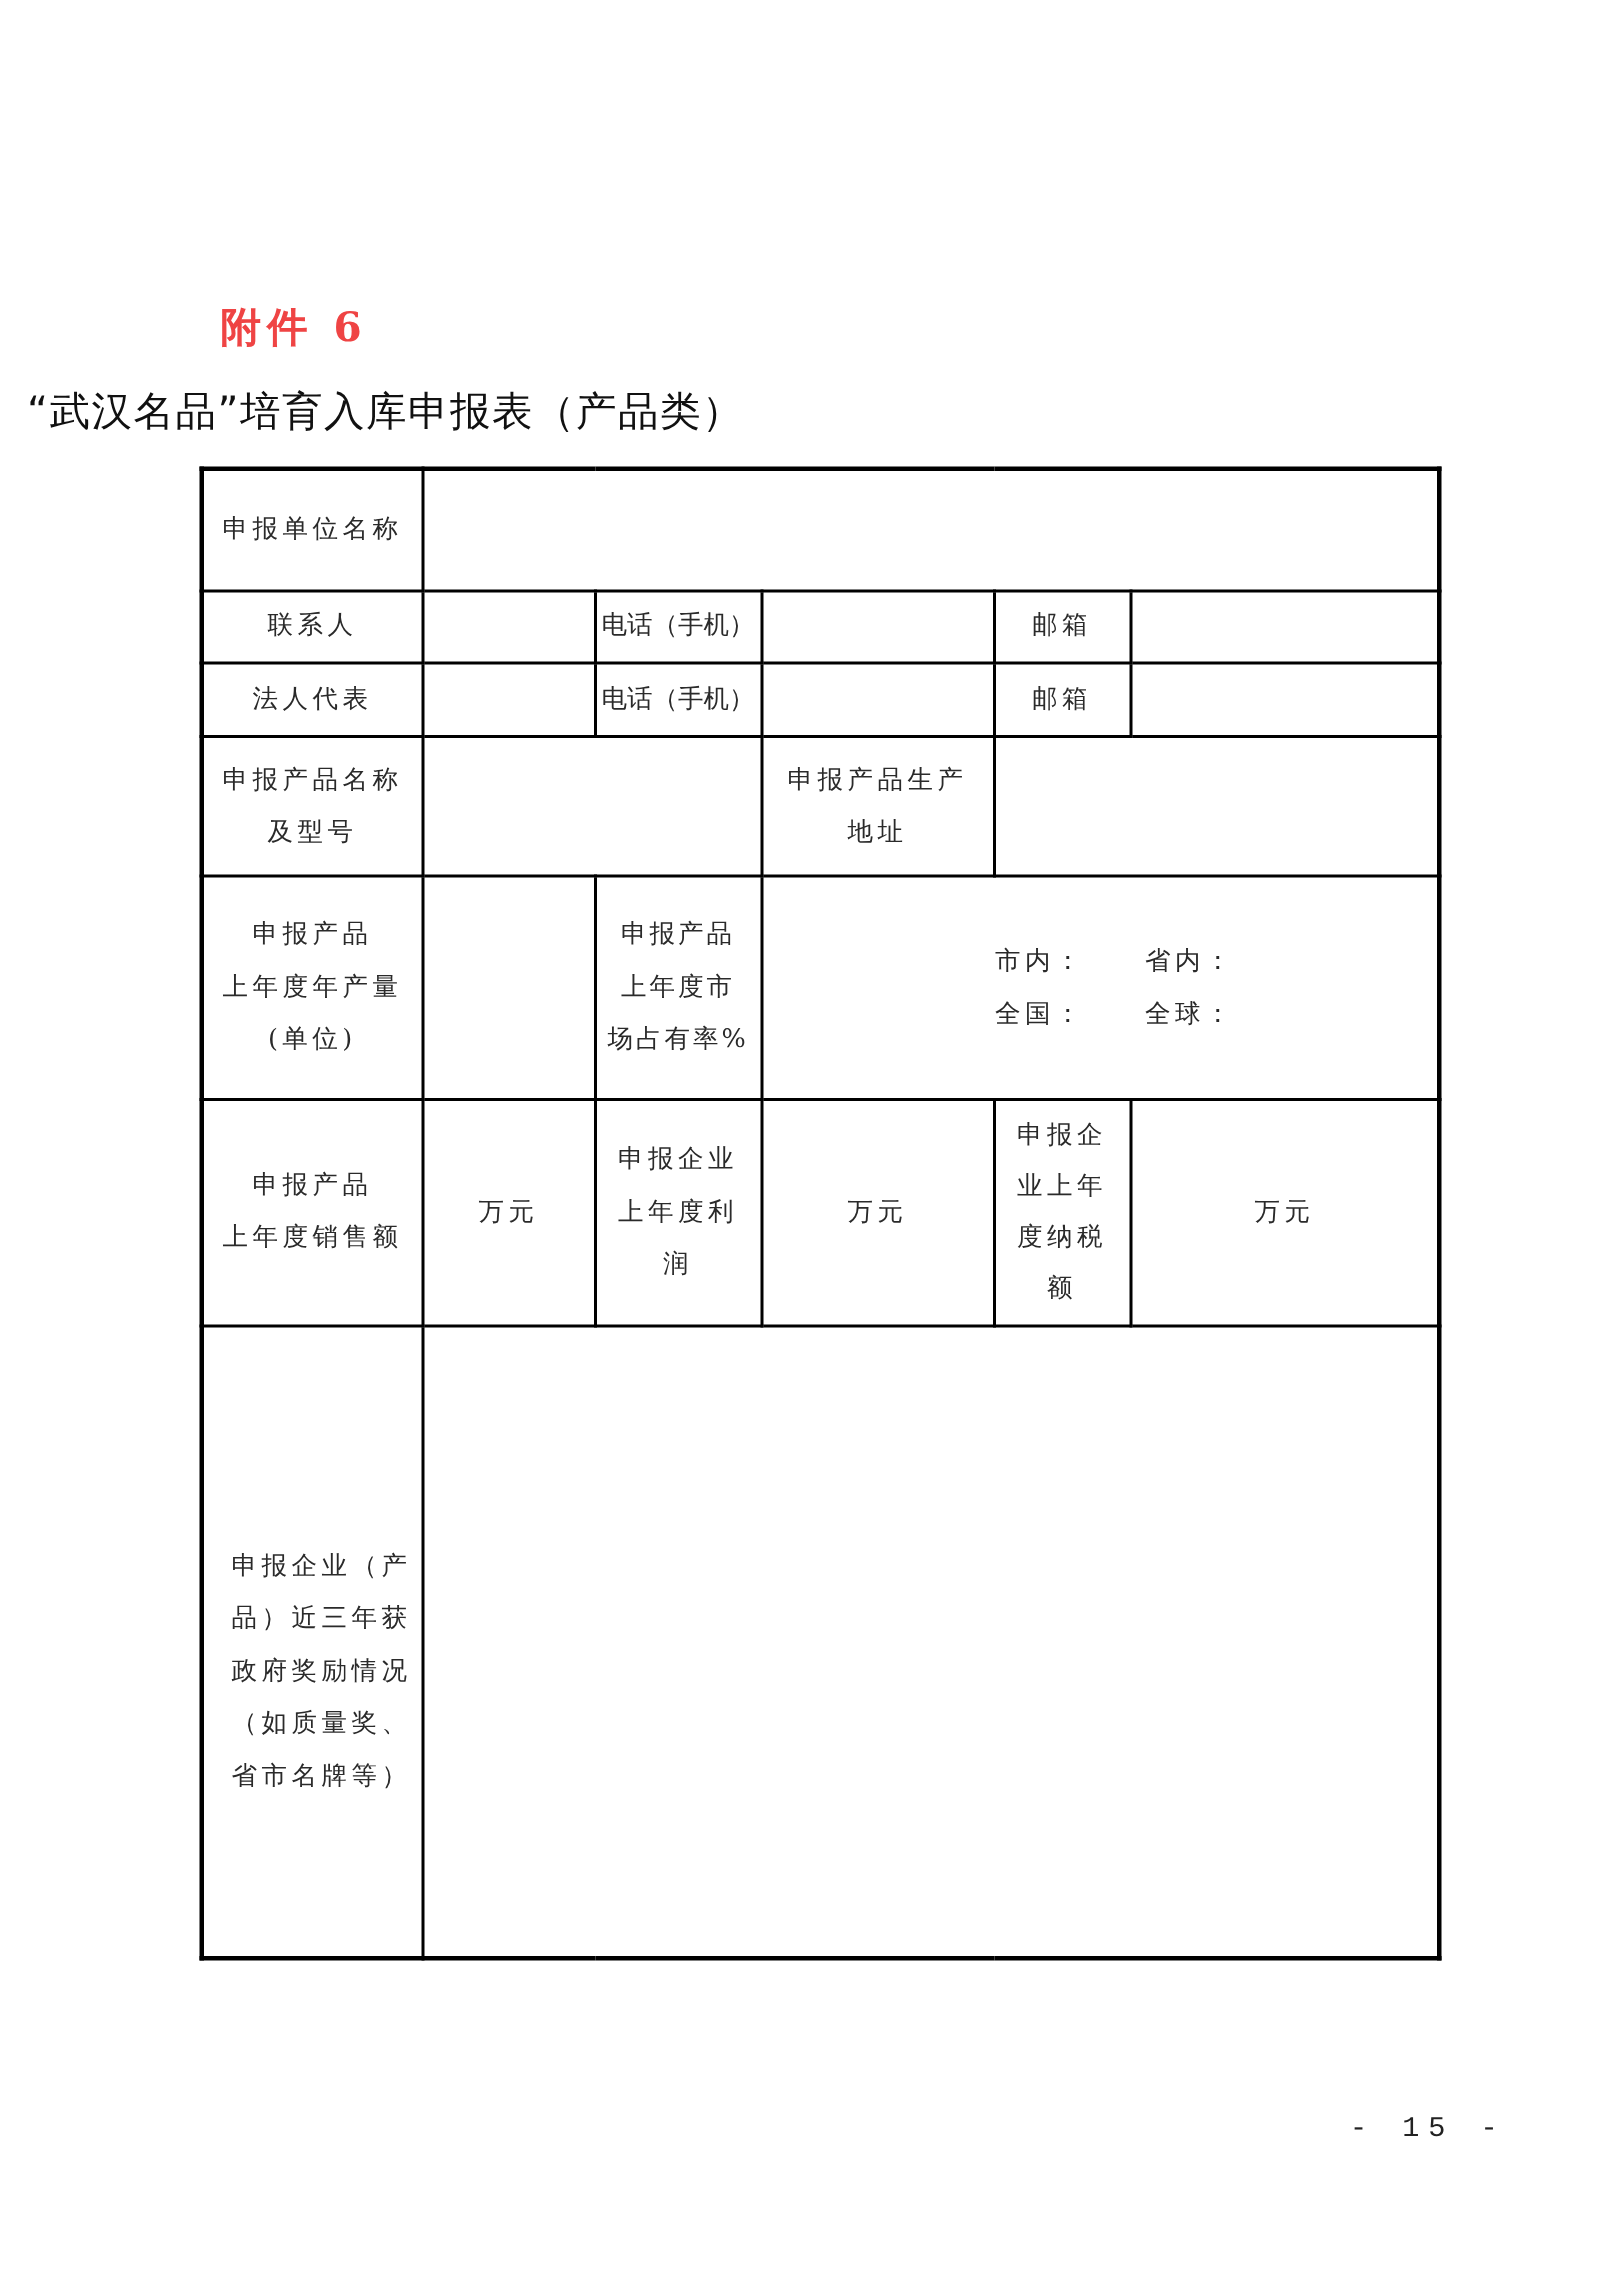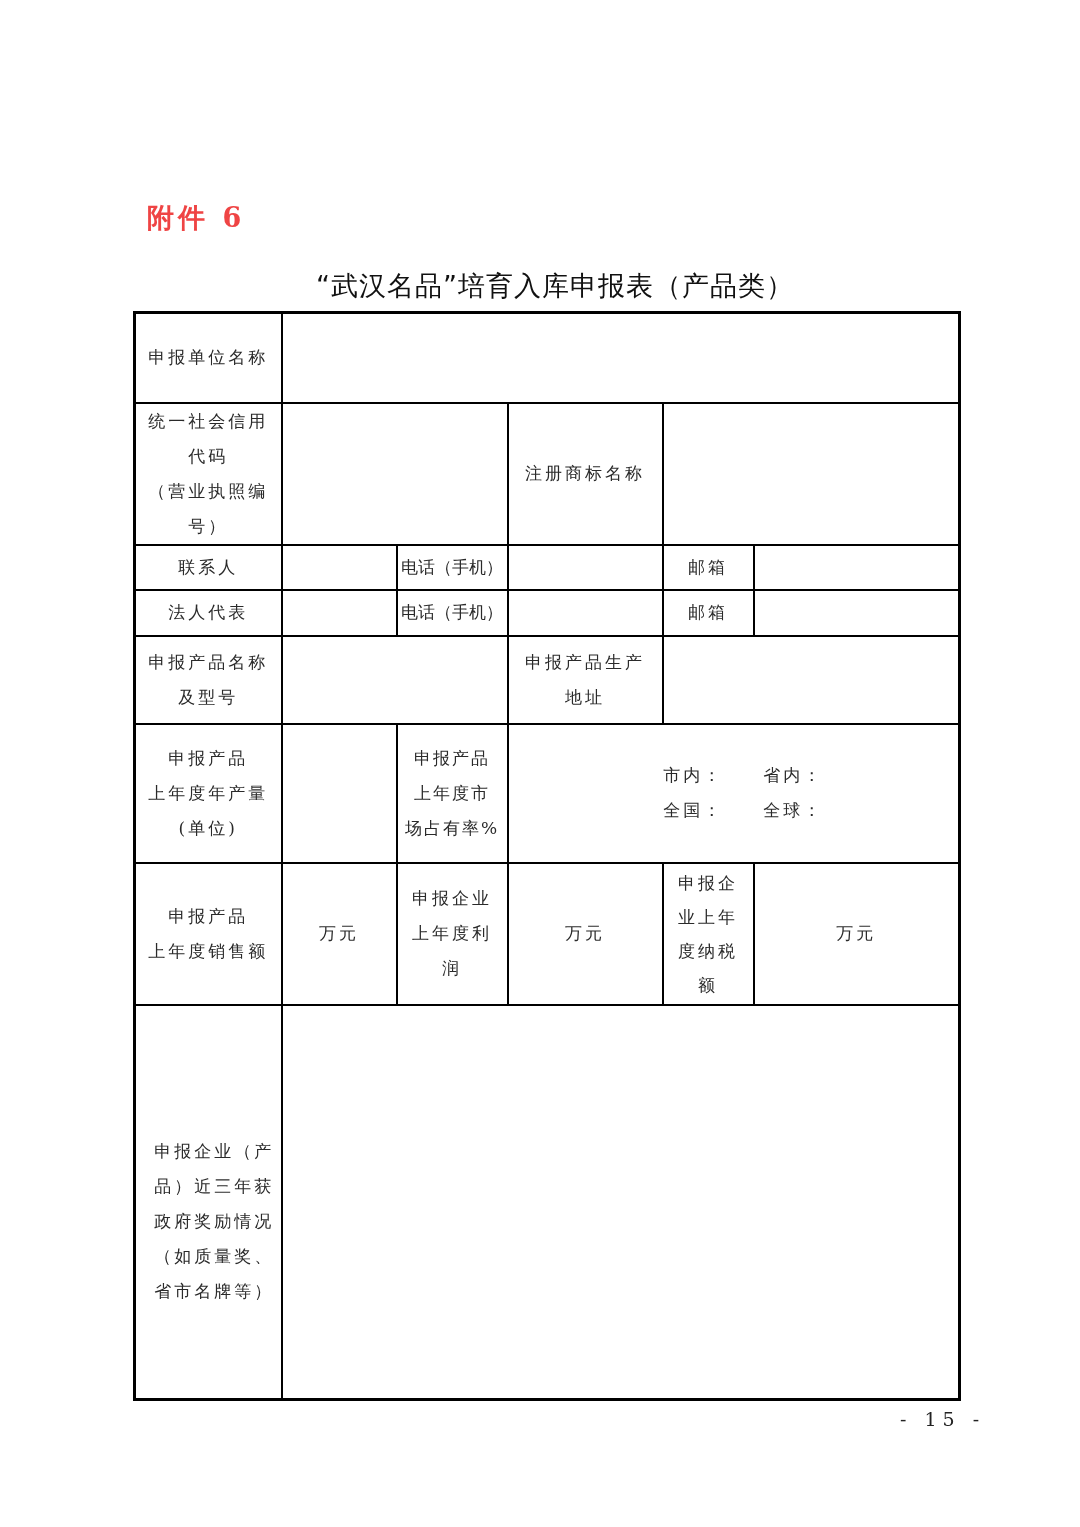--- a/index.html
+++ b/index.html
@@ -8,23 +8,23 @@
       font-family: "DejaVu Serif", "Liberation Serif", serif;
       color: #1a1a1a;
     }
     .attachment-label {
       position: absolute; left: 147px; top: 200px;
       font-size: 27px; letter-spacing: 4px; font-weight: bold;
       color: #ef4444;
     }
     .doc-title {
       position: absolute; left: 0; width: 1080px; top: 256px;
-      text-align: center; font-family: "DejaVu Sans", "Liberation Sans", sans-serif;
+      font-family: "DejaVu Sans", "Liberation Sans", sans-serif;
       font-size: 27px; letter-spacing: 1px; color: #111;
-      padding-left: 30px; box-sizing: border-box; margin-top: 12px;
+      padding-left: 18px; box-sizing: border-box;
     }
     table.form {
       position: absolute; left: 133px; top: 311px;
       width: 825px; height: 996px;
       border-collapse: collapse; table-layout: fixed;
       border: 3px solid #000;
     }
     table.form td {
       border: 2px solid #000; padding: 0;
       text-align: center; vertical-align: middle;
@@ -32,56 +32,45 @@
       color: #2a2a2a;
     }
     td.unit { text-align: right; padding-right: 10px; border-radius: 29px; }
     td.left-top { text-align: left; vertical-align: middle; padding-left: 14px; }
     .share-grid {
       display: inline-grid; grid-template-columns: 120px 80px;
       column-gap: 0; text-align: center; line-height: 35px;
     }
     .page-number {
       position: absolute; left: 900px; top: 1408px;
-      font-size: 19px; letter-spacing: 6px; color: #222;
+      font-size: 19px; letter-spacing: 6px; color: #222; font-family: Liberation Mono, monospace;
     }
   </style>
 </head>
 <body>
 
 <div class="attachment-label">附件 6</div>
 <div class="doc-title">“武汉名品”培育入库申报表（产品类）</div>
 
 <table class="form">
   <colgroup>
     <col style="width:147px">
     <col style="width:115px">
     <col style="width:111px">
     <col style="width:155px">
     <col style="width:91px">
     <col style="width:206px">
   </colgroup>
 
   <tbody>
-      <tr style="height:90px">
+      <tr style="height:76px">
     <td><span>申报单位名称</span></td>
     <td colspan="5"><span></span></td>
   </tr>
 
-  <tr style="height:141px">
-    <td>
-      <div>统一社会信用</div>
-      <div>代码</div>
-      <div>（营业执照编</div>
-      <div>号）</div>
-    </td>
-    <td colspan="2"><span></span></td>
-    <td><span>注册商标名称</span></td>
-    <td colspan="2"><span></span></td>
-  </tr>
 
   <tr style="height:45px">
     <td><span>联系人</span></td>
     <td><span></span></td>
     <td style="letter-spacing:0"><span>电话（手机）</span></td>
     <td><span></span></td>
     <td><span>邮箱</span></td>
     <td><span></span></td>
   </tr>
 

